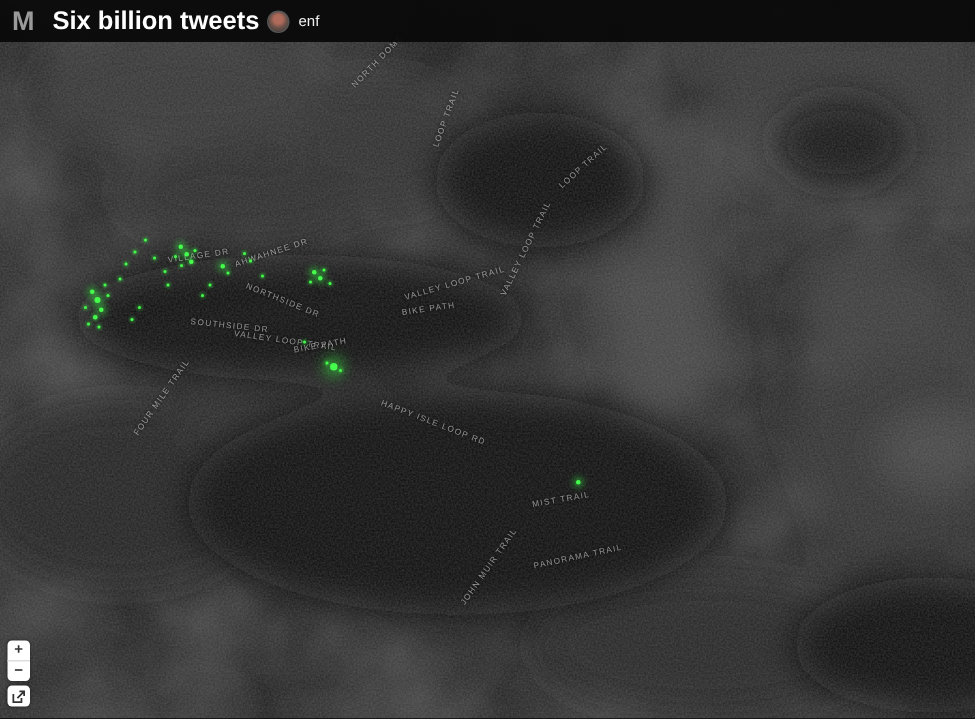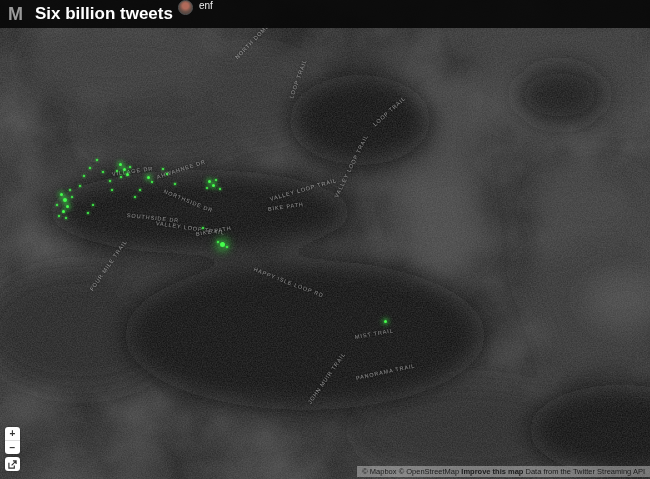--- a/index.html
+++ b/index.html
@@ -22,21 +22,21 @@
   .glow1{box-shadow:0 0 4px 2px rgba(60,255,70,0.45);}
   .glow2{box-shadow:0 0 9px 4px rgba(60,255,70,0.55);}
 
   
   #header{position:absolute;top:0;left:0;right:0;height:28px;
     background:rgba(8,8,8,0.92);display:flex;align-items:center;z-index:20;}
   #logo{width:18px;margin-left:8px;color:#9a9a9a;font-weight:bold;
     font-size:18px;line-height:28px;cursor:pointer;}
   #title{margin-left:9px;color:#fff;font-weight:bold;font-size:17px;}
   #user{position:absolute;left:178px;top:0;height:28px;display:flex;
-    cursor:pointer;}
+    align-items:center;cursor:pointer;}
   #avatar{width:13px;height:13px;border-radius:50%;
     background:radial-gradient(circle at 50% 38%,#b06a5a 0 28%,#6a5148 55%,#383434 100%);
     border:1px solid #555;}
   #username{margin-left:6px;color:#eee;font-size:10px;}
 
   
   #zoomctl{position:absolute;left:5px;top:427px;width:15px;background:#fff;
     border-radius:3px;box-shadow:0 0 2px rgba(0,0,0,0.5);z-index:20;}
   .zbtn{width:15px;height:13px;display:flex;align-items:center;justify-content:center;
     font-size:10px;font-weight:bold;color:#333;cursor:pointer;line-height:1;}
@@ -187,20 +187,14 @@
     <div id="zoom-in" class="zbtn">+</div>
     <div id="zoom-out" class="zbtn">−</div>
   </div>
   <div id="sharebtn">
     <svg width="9" height="9" viewBox="0 0 10 10">
       <path d="M1 3 v6 h6 v-3" fill="none" stroke="#333" stroke-width="1.3"></path>
       <path d="M4 6 L9 1 M5.5 1 H9 V4.5" fill="none" stroke="#333" stroke-width="1.3"></path>
     </svg>
   </div>
 
-  <div id="attrib">
-    <a>© Mapbox</a>
-    <a>© OpenStreetMap</a>
-    <a class="strong">Improve this map</a>
-    <span>Data from the Twitter Streaming API</span>
-  </div>
 
 </div>
 
 </body></html>

